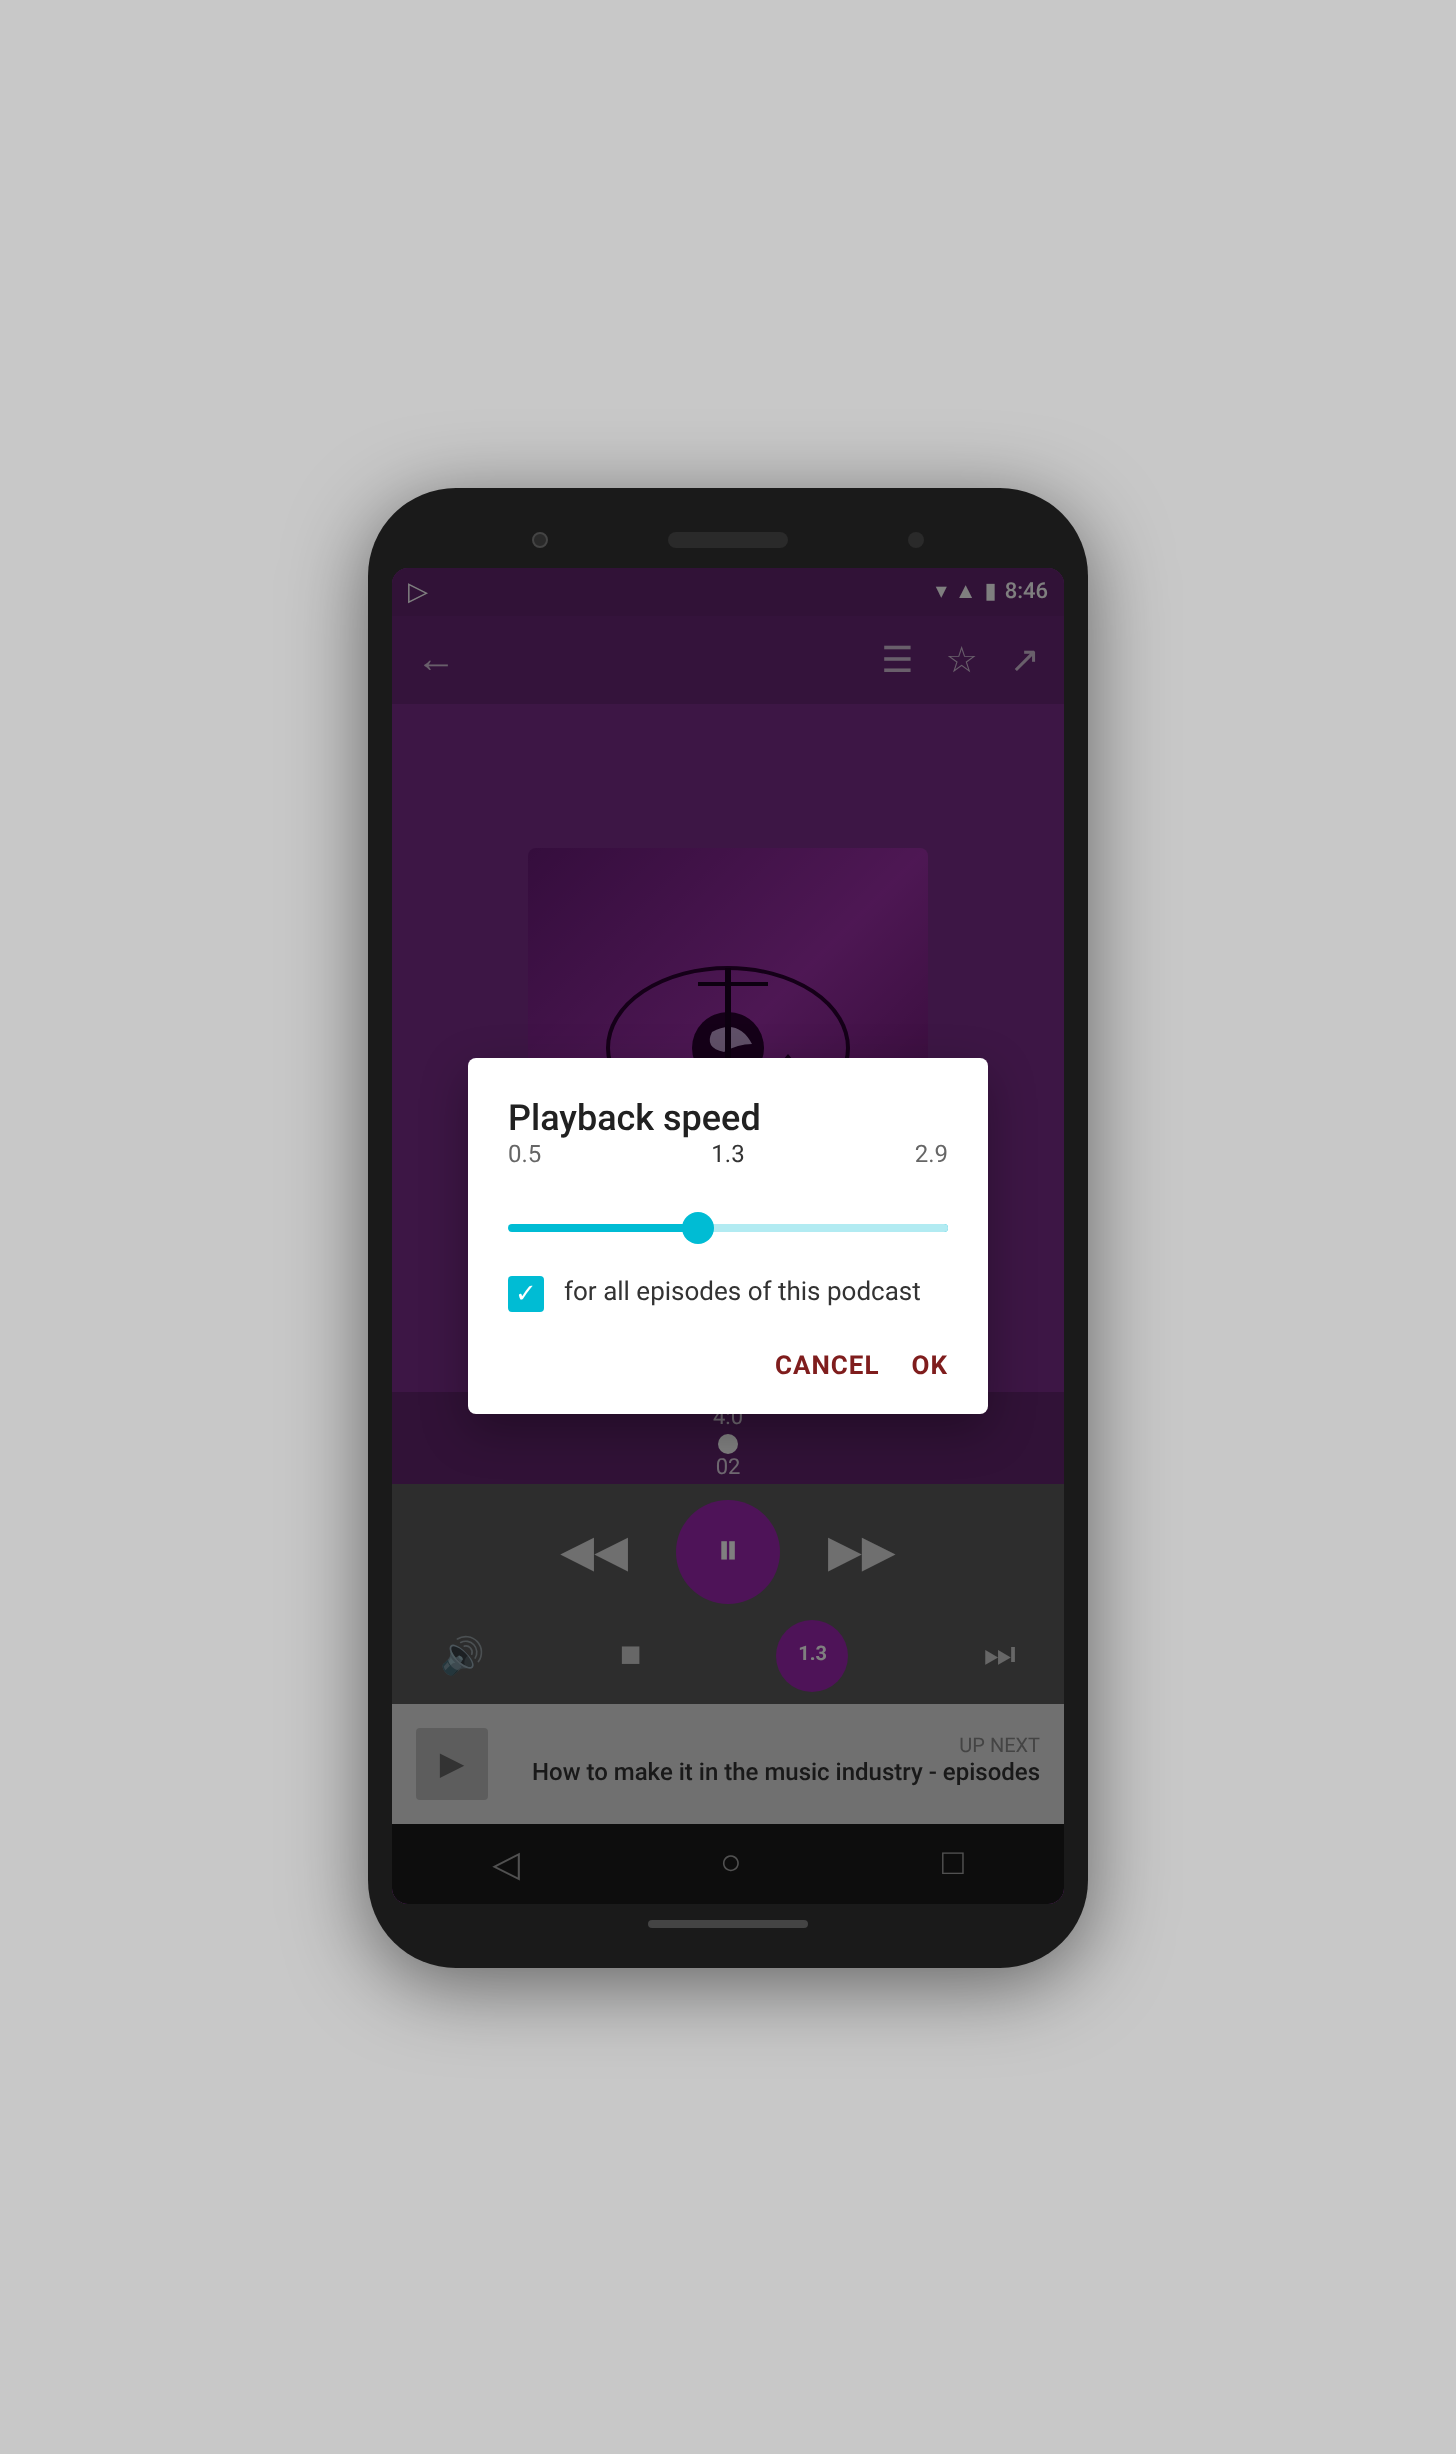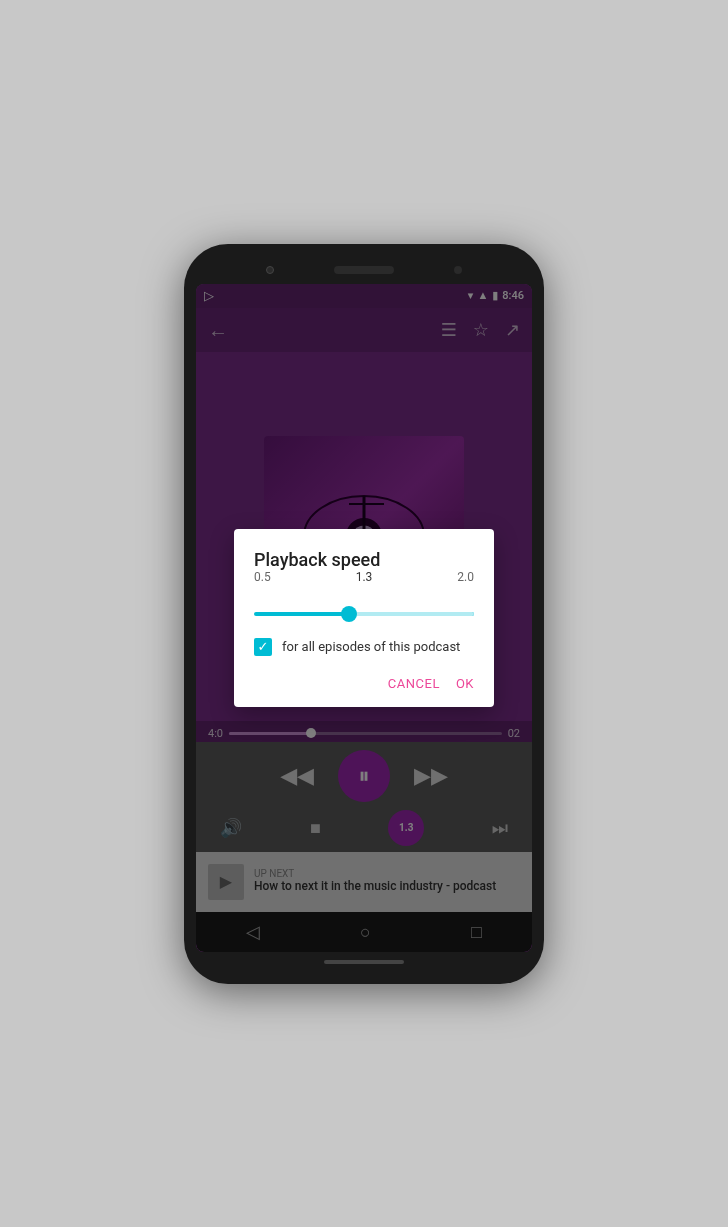--- a/index.html
+++ b/index.html
@@ -127,20 +127,21 @@
 
     
     .progress-area {
       background: rgba(0,0,0,0.2);
       padding: 6px 12px 2px;
       display: flex;
       align-items: center;
       gap: 6px;
       color: rgba(255,255,255,0.8);
       font-size: 11px;
+      flex-direction: column;
     }
     .progress-bar-container {
       flex: 1;
       height: 3px;
       background: rgba(255,255,255,0.3);
       border-radius: 2px;
       position: relative;
     }
     .progress-fill {
       width: 30%;
@@ -223,20 +224,21 @@
       border-radius: 2px;
       display: flex;
       align-items: center;
       justify-content: center;
       color: #666;
       font-size: 16px;
       flex-shrink: 0;
     }
     .up-next-text {
       flex: 1;
+      text-align: right;
     }
     .up-next-label {
       font-size: 10px;
       color: #888;
       text-transform: uppercase;
     }
     .up-next-title {
       font-size: 12px;
       color: #333;
       font-weight: 500;
@@ -358,23 +360,23 @@
       font-size: 13px;
       color: #333;
     }
     .dialog-buttons {
       display: flex;
       justify-content: flex-end;
       gap: 16px;
     }
     .dialog-btn {
       font-size: 13px;
-      font-weight: 400;
+      font-weight: 700;
       letter-spacing: 0.5px;
-      color: #ec4899;
+      color: #7f1d1d;
       cursor: pointer;
       padding: 4px 0;
       text-transform: uppercase;
     }
   </style>
 </head>
 <body>
 
 <div class="phone-outer">
   <div class="phone-top-bar">
@@ -449,38 +451,38 @@
           <span>1.3</span>
         </div>
         <span class="sec-btn">⏭</span>
       </div>
     </div>
 
     <div class="up-next-area">
       <div class="up-next-icon">▶</div>
       <div class="up-next-text">
         <div class="up-next-label">Up next</div>
-        <div class="up-next-title">How to next it in the music industry - podcast</div>
+        <div class="up-next-title">How to make it in the music industry - episodes</div>
       </div>
     </div>
 
     <div class="nav-bar">
       <span class="nav-bar-icon">◁</span>
       <span class="nav-bar-icon">○</span>
       <span class="nav-bar-icon">□</span>
     </div>
 
     <div class="dialog-overlay">
       <div class="dialog-box">
         <div class="dialog-title">Playback speed</div>
 
         <div class="speed-labels">
           <span>0.5</span>
           <span class="speed-current">1.3</span>
-          <span>2.0</span>
+          <span>2.9</span>
         </div>
 
         <div class="slider-container">
           <div class="slider-track">
             <div class="slider-track-right"></div>
           </div>
           <div class="slider-thumb"></div>
         </div>
 
         <div class="checkbox-row">

